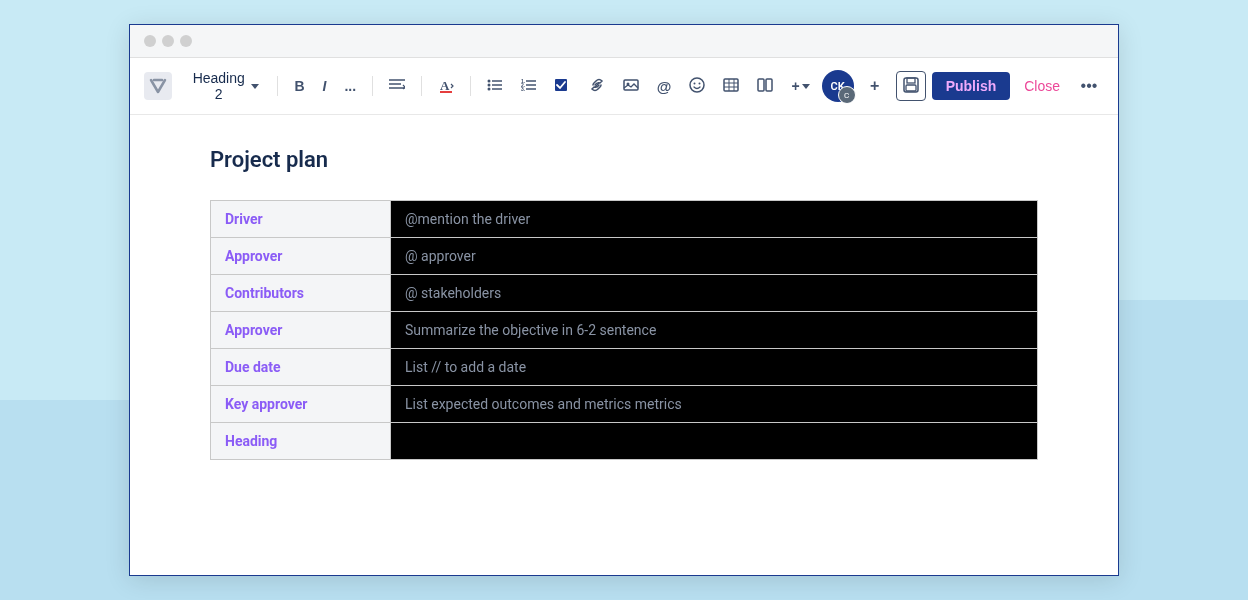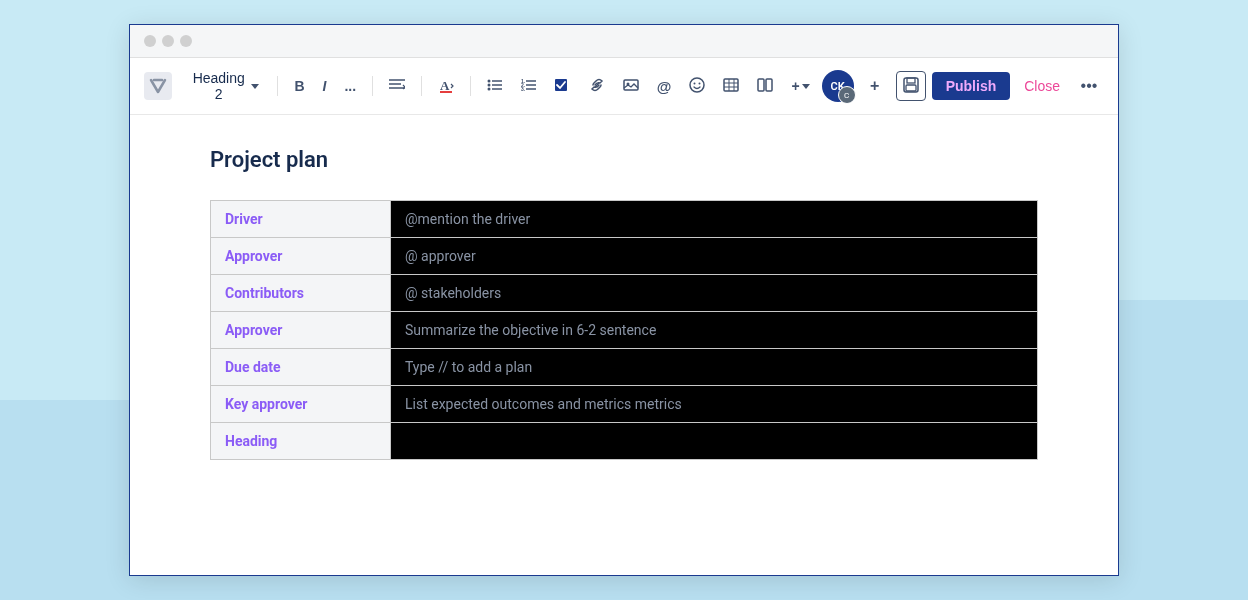--- a/index.html
+++ b/index.html
@@ -468,21 +468,21 @@
           <tr>
             <td class="label-col">Contributors</td>
             <td class="value-col">@ stakeholders</td>
           </tr>
           <tr>
             <td class="label-col">Approver</td>
             <td class="value-col">Summarize the objective in 6-2 sentence</td>
           </tr>
           <tr>
             <td class="label-col">Due date</td>
-            <td class="value-col">Type // to add a plan</td>
+            <td class="value-col">List // to add a date</td>
           </tr>
           <tr>
             <td class="label-col">Key approver</td>
             <td class="value-col">List expected outcomes and metrics metrics</td>
           </tr>
           <tr>
             <td class="label-col">Heading</td>
             <td class="value-col"></td>
           </tr>
         </tbody>

